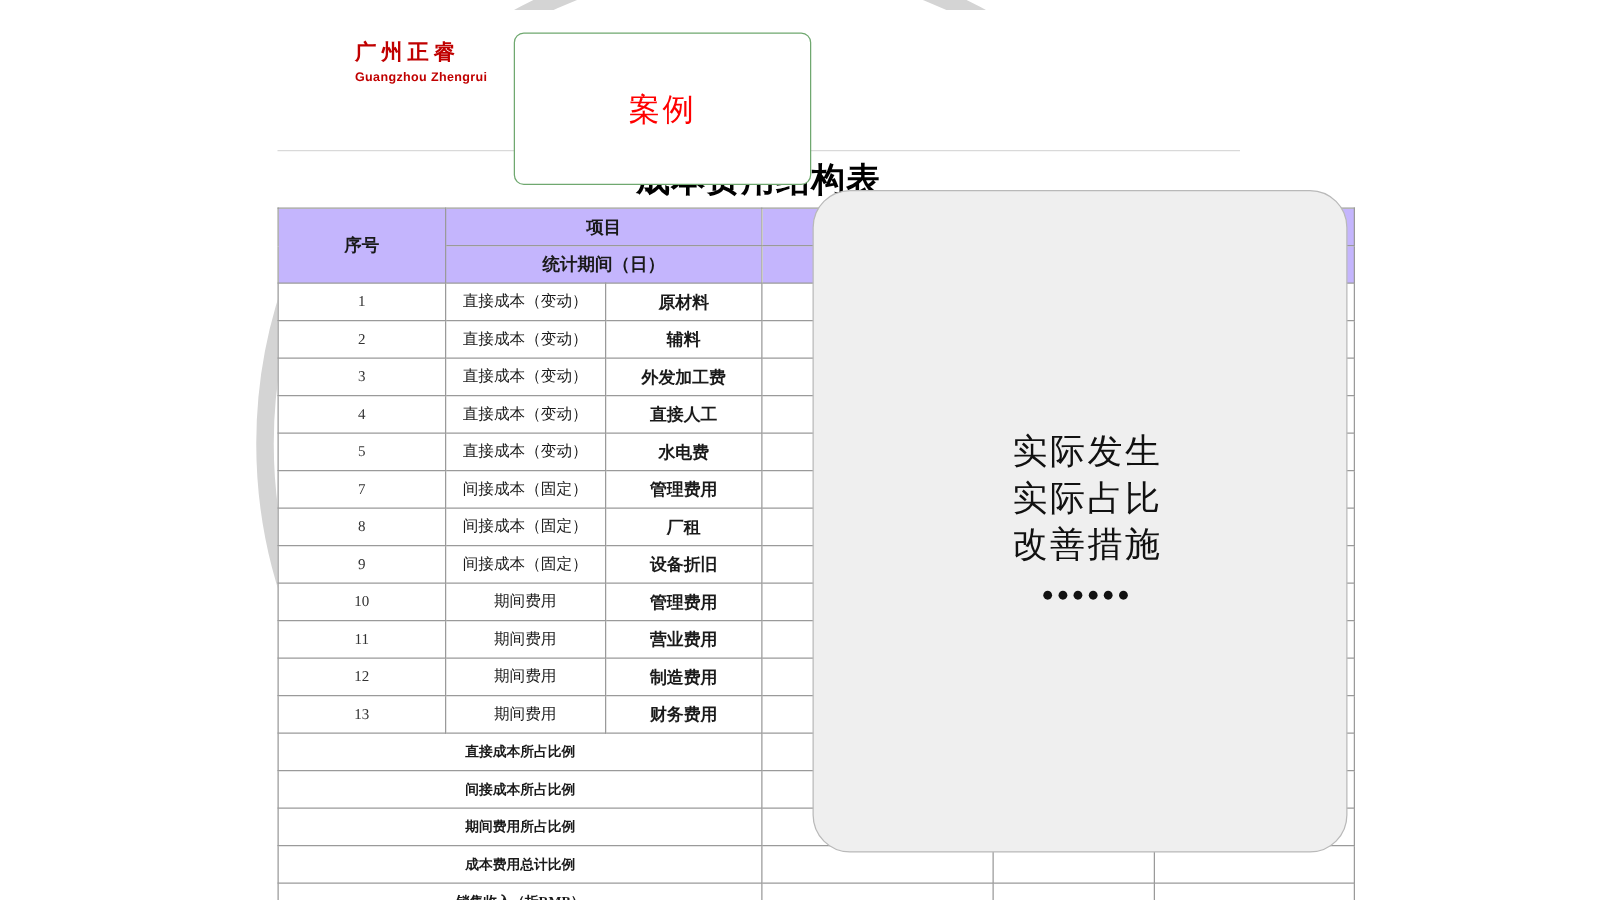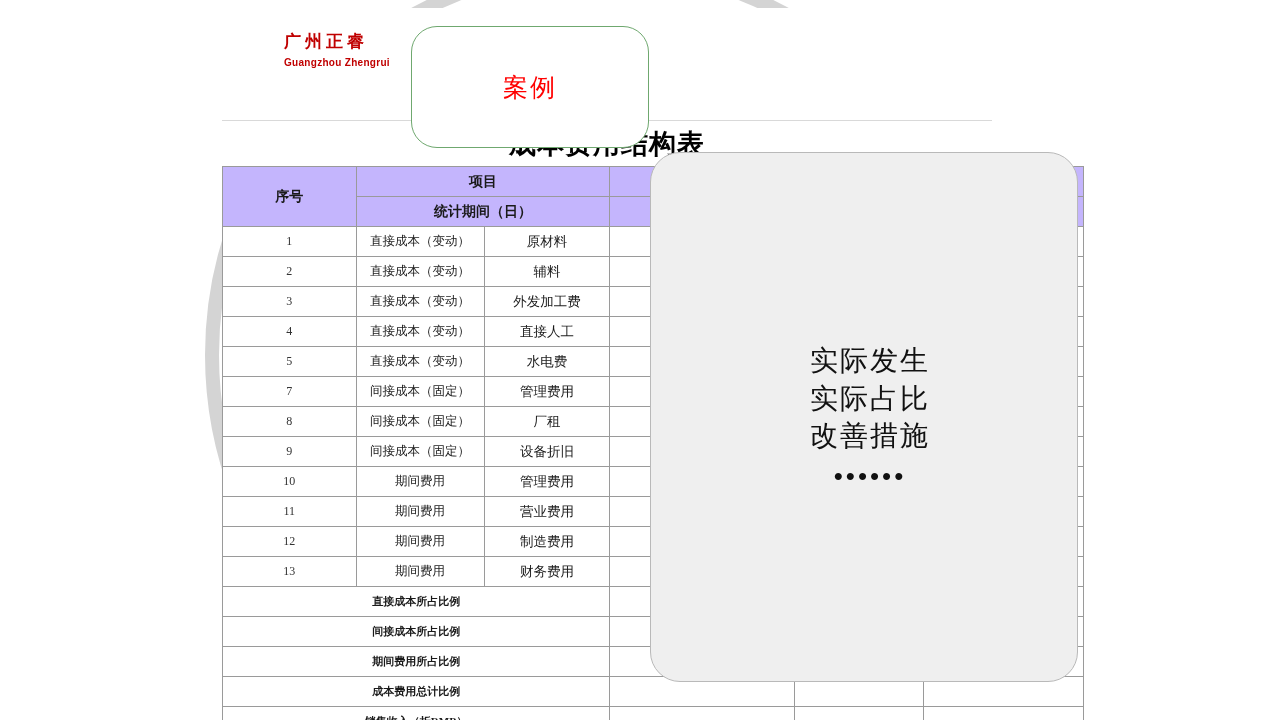--- a/index.html
+++ b/index.html
@@ -115,40 +115,40 @@
     font-size: 14px;
   }
   table.cost td.idx {
     font-size: 12px;
     color: #333;
   }
   table.cost td.cat {
     font-size: 12.5px;
   }
   table.cost td.item {
-    font-weight: normal;
+    font-weight: bold;
     font-size: 13.5px;
   }
   table.cost td.summary {
     font-weight: bold;
     font-size: 11px;
   }
   .col-a { width: 134px; }
   .col-b { width: 128px; }
   .col-c { width: 126px; }
   .col-d { width: 185px; }
   .col-e { width: 130px; }
   .col-f { width: 160px; }
 
   
   .callout {
     position: absolute;
     z-index: 5;
     box-sizing: border-box;
-    border-radius: 26px;
+    border-radius: 8px;
     display: flex;
     align-items: center;
     justify-content: center;
   }
   .callout-case {
     left: 411px;
     top: 26px;
     width: 238px;
     height: 122px;
     background: #ffffff;

